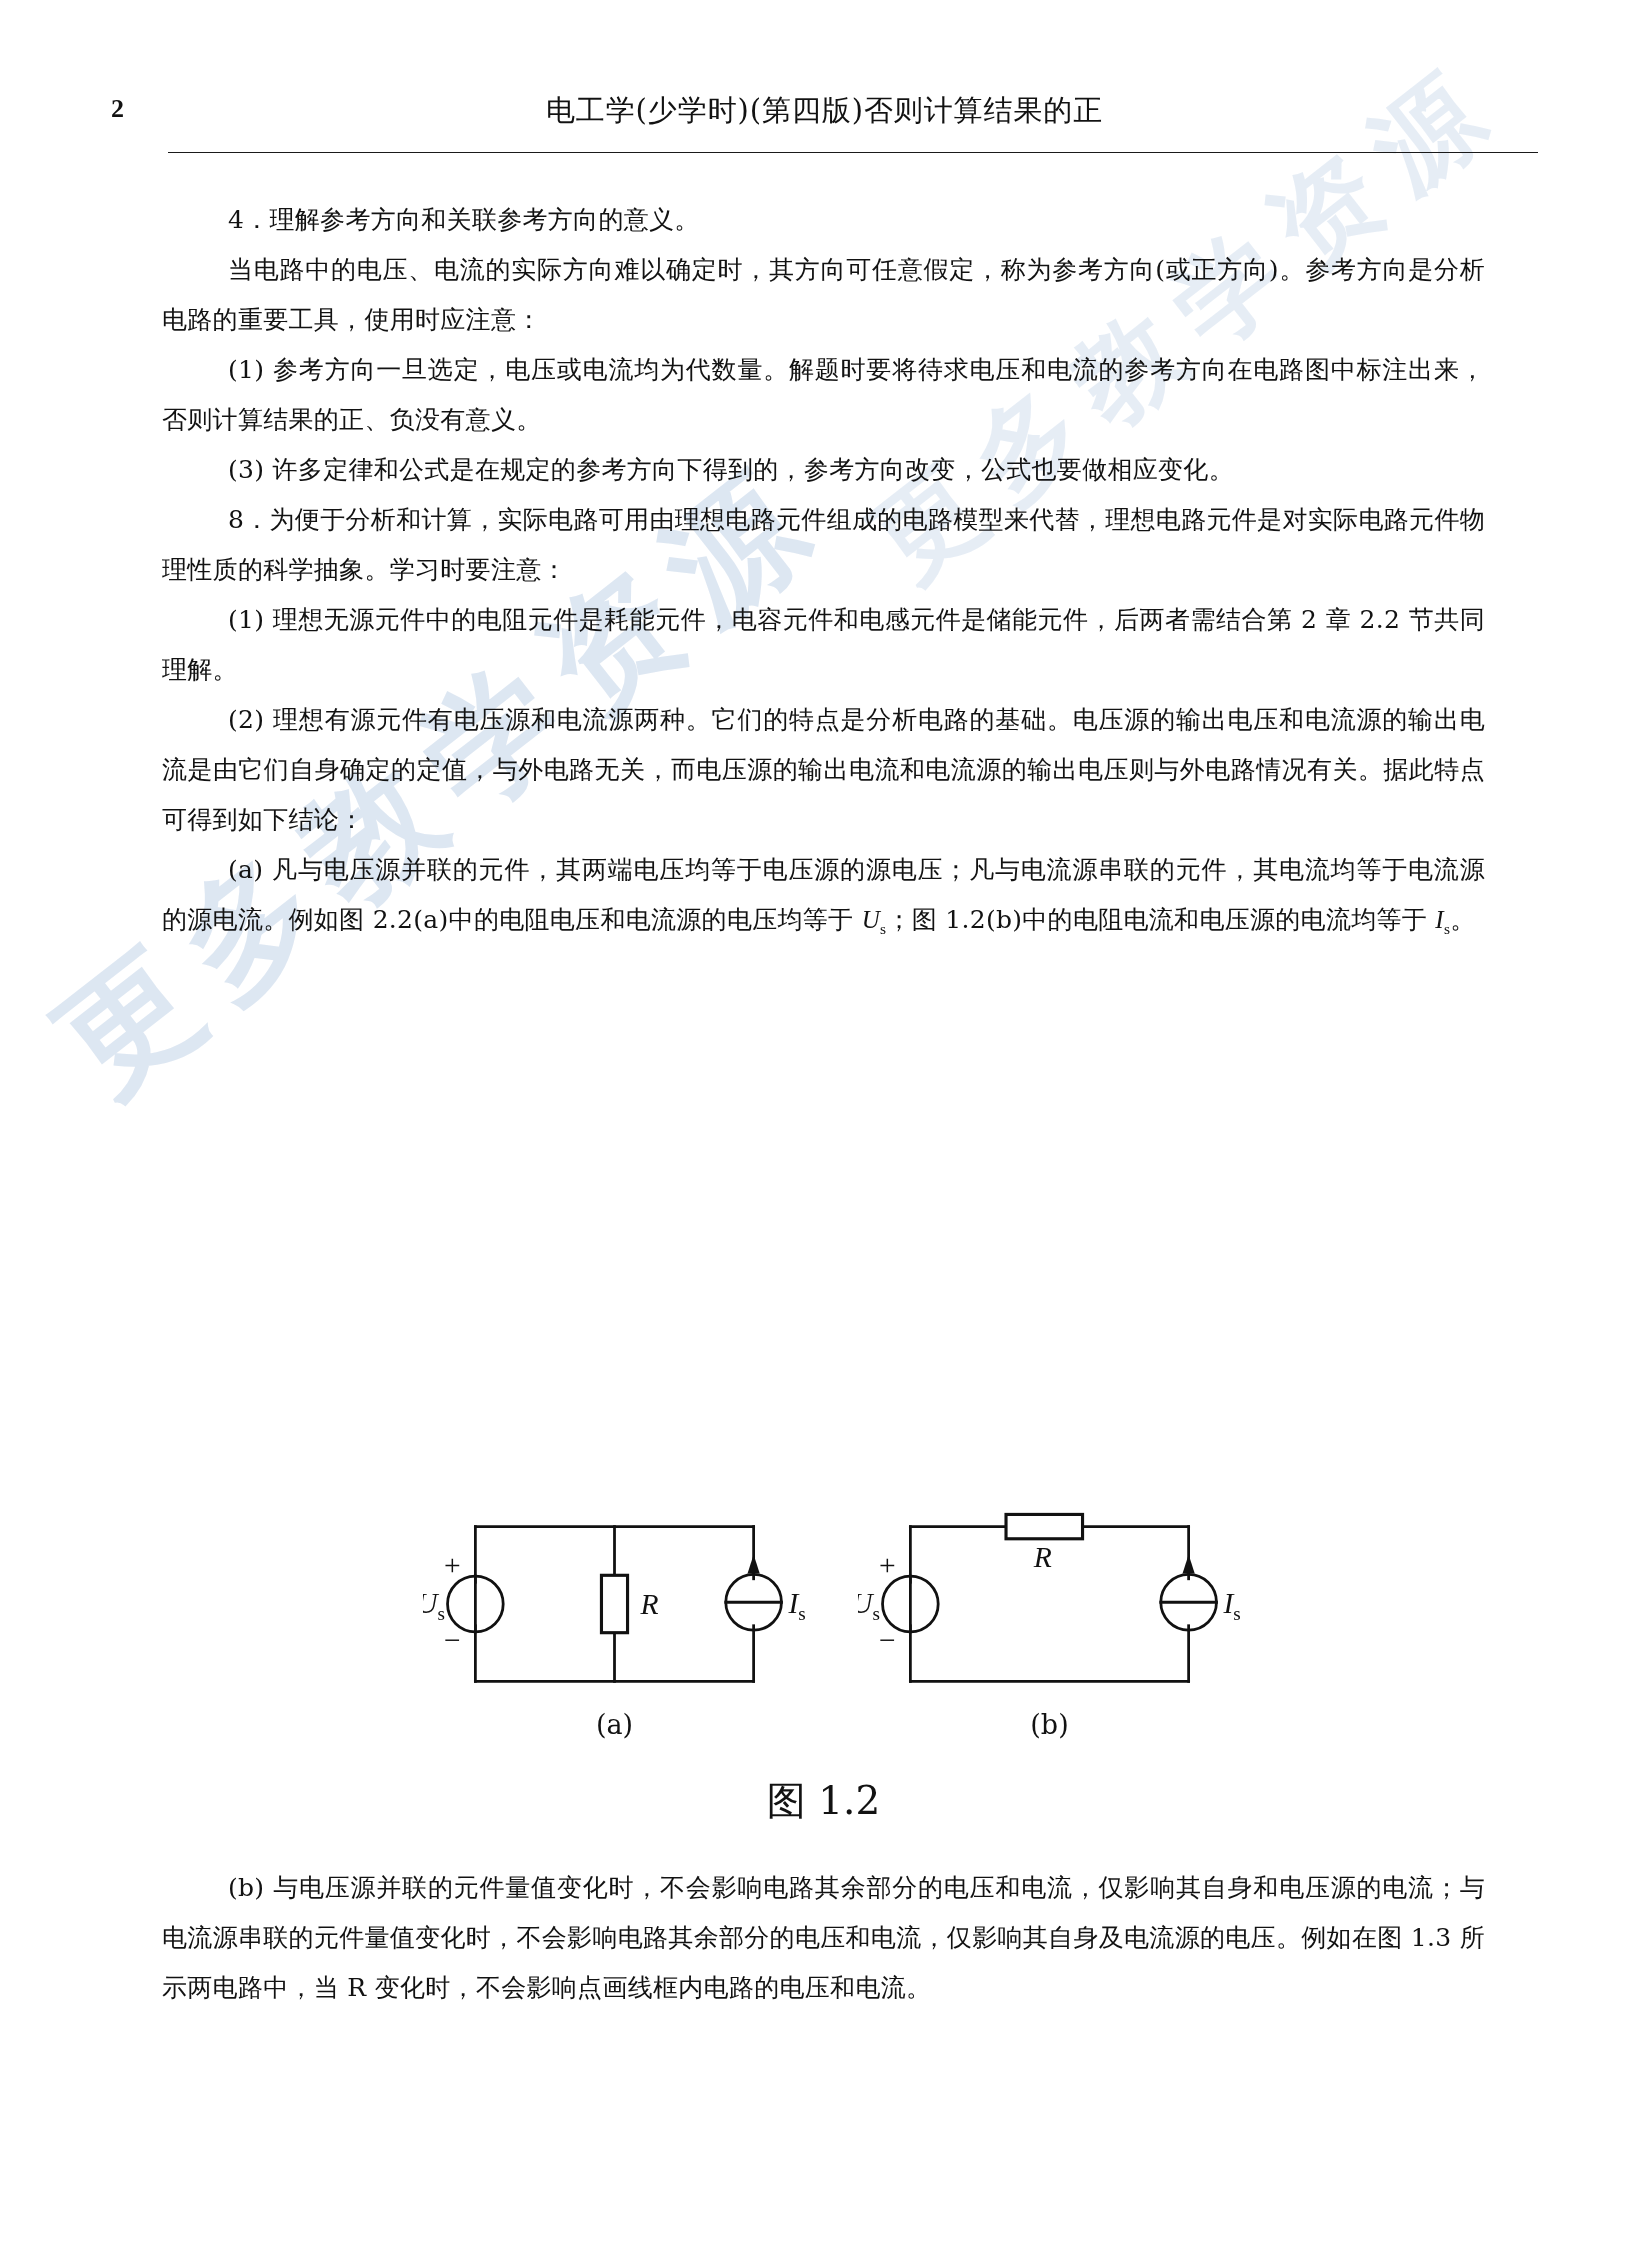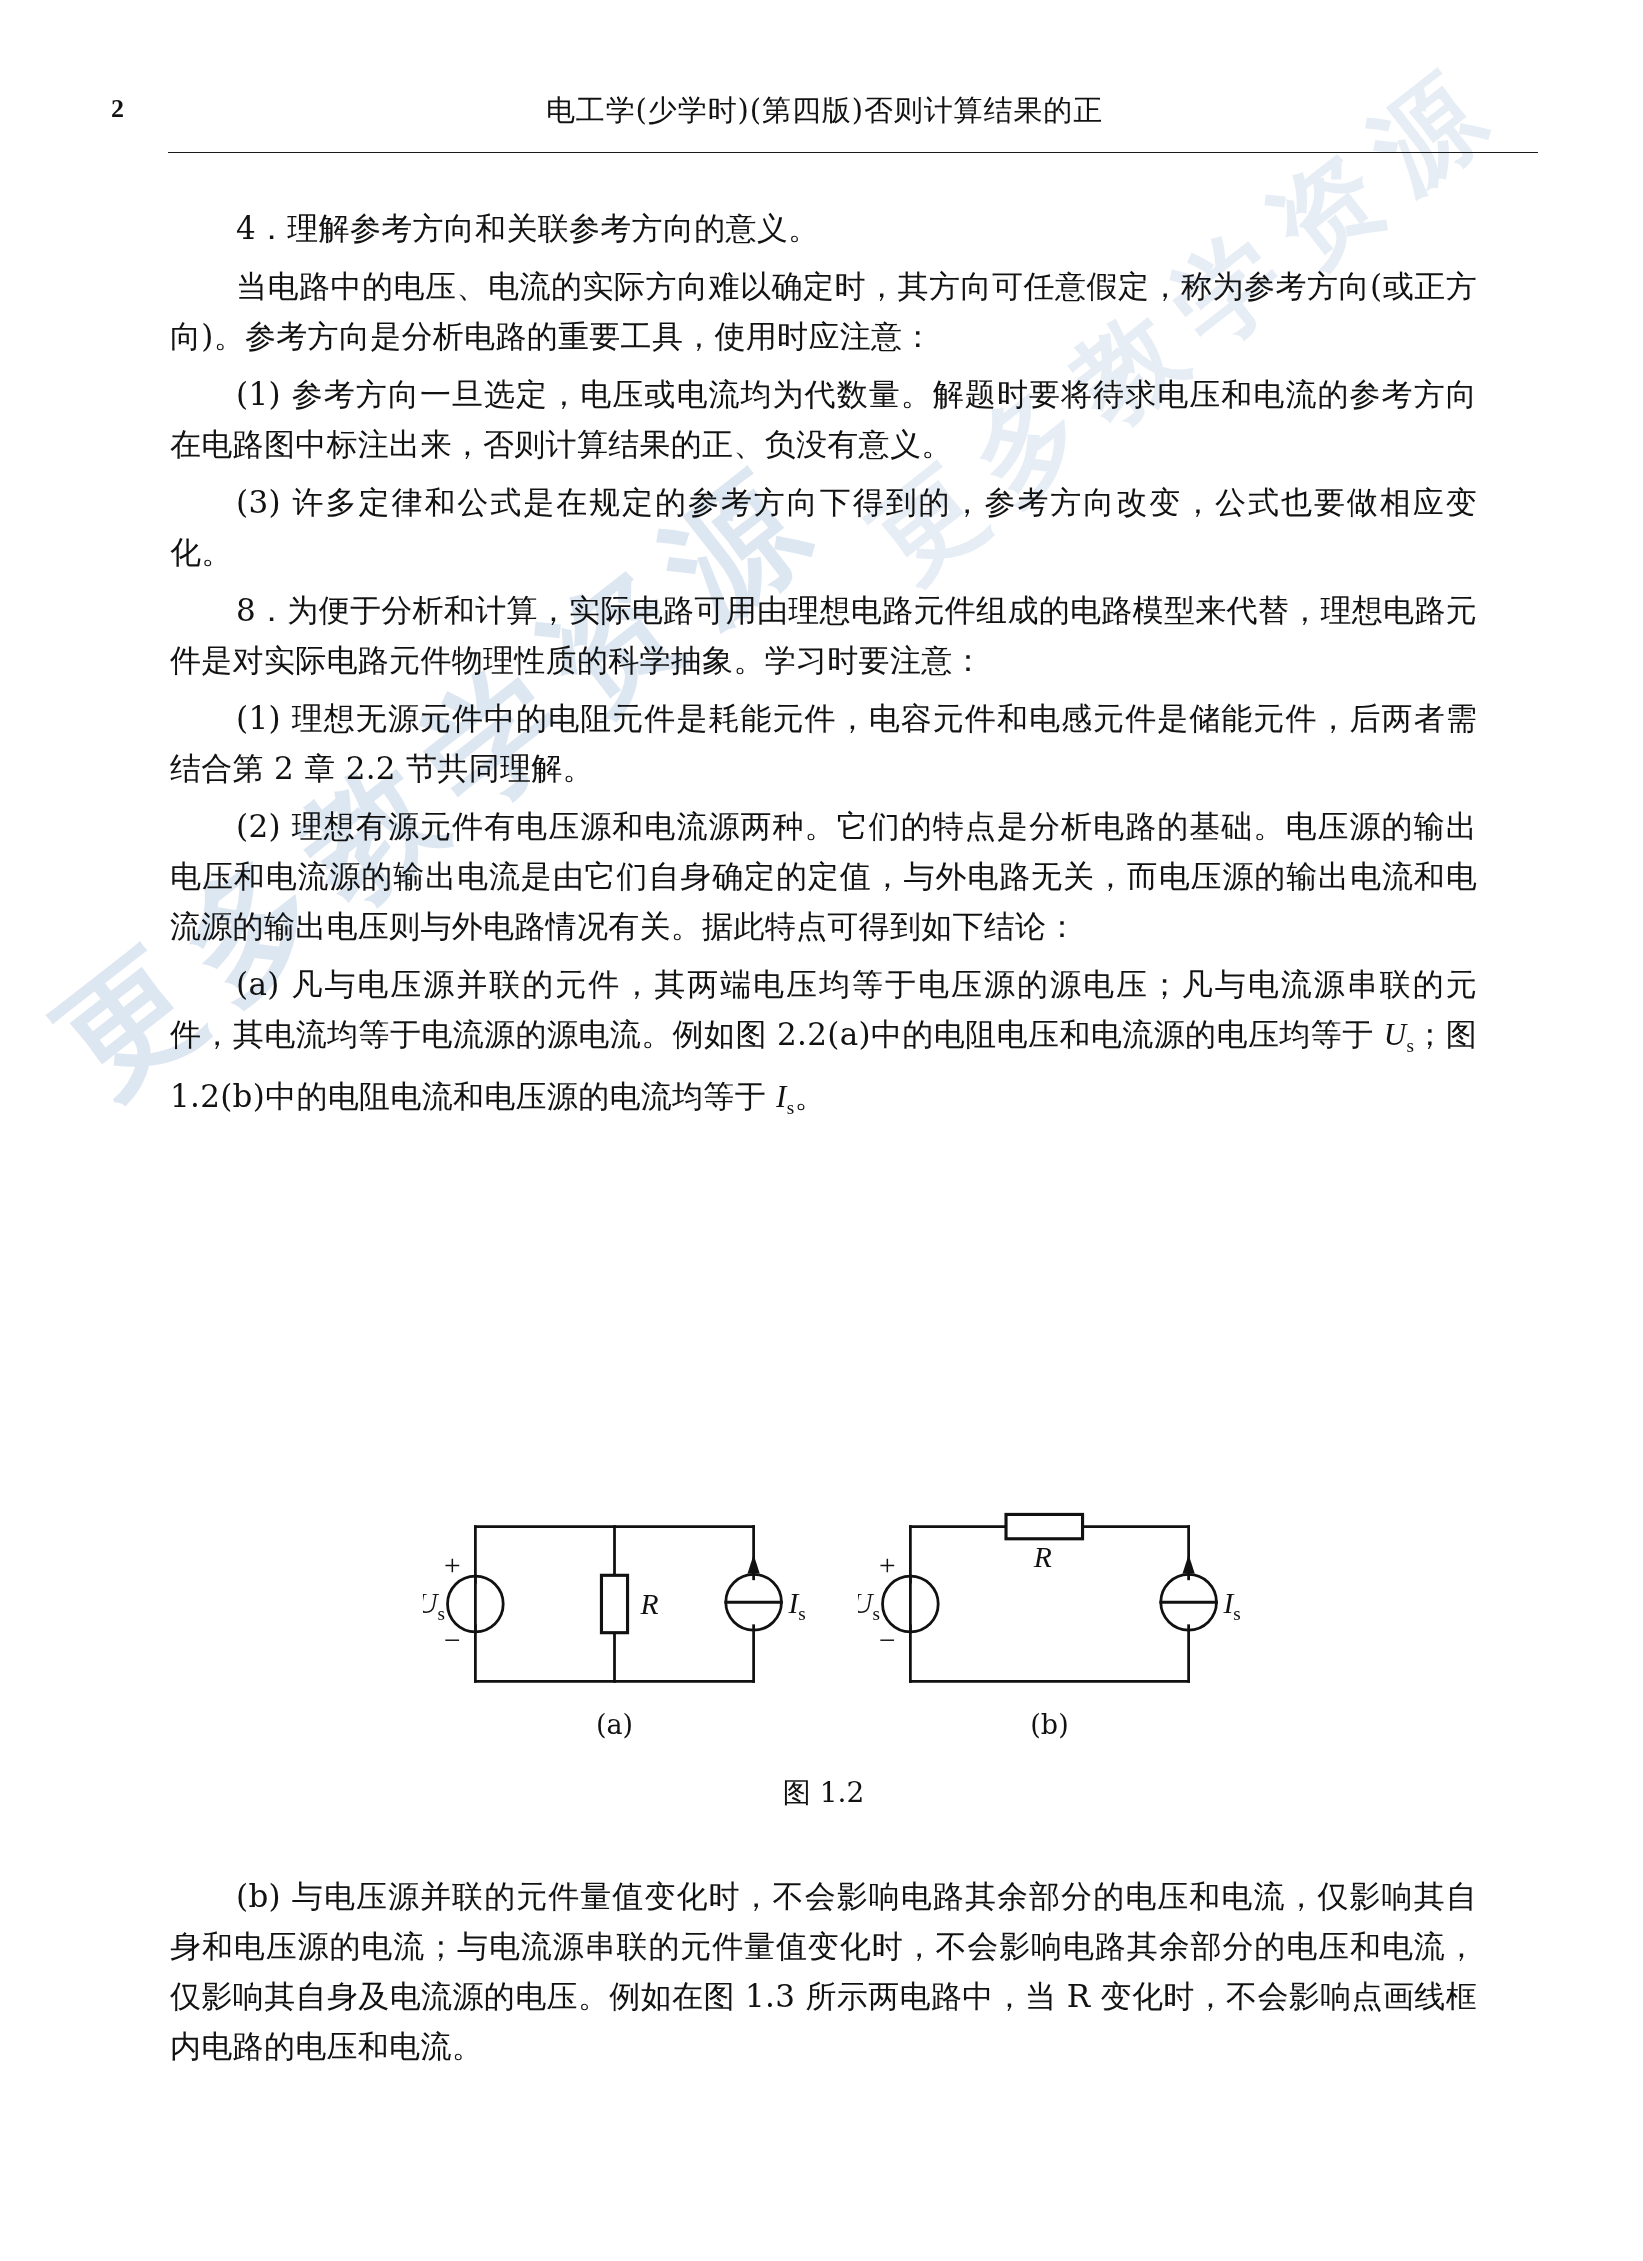--- a/index.html
+++ b/index.html
@@ -92,22 +92,22 @@
   }
 
   
   #body-text {
     position: absolute;
     left: 162px;
     top: 195px;
     width: 1323px;
   }
   p.para {
-    margin: 8px;
-    font-size: 31px;
+    margin: 0;
+    font-size: 25px;
     line-height: 50px;
     text-align: justify;
     text-justify: inter-ideograph;
     font-family: "DejaVu Serif", "Liberation Serif", serif;
     letter-spacing: 0.3px;
   }
   p.indent { text-indent: 66px; }
   i.math {
     font-family: "Liberation Serif", serif;
     font-style: italic;
@@ -145,21 +145,21 @@
   }
   #sublabel-a { left: 261px; width: 383px; text-align: center; }
   #sublabel-b { left: 696px; width: 383px; text-align: center; }
 
   #figure-caption {
     position: absolute;
     left: 0;
     top: 270px;
     width: 1323px;
     text-align: center;
-    font-size: 28px;
+    font-size: 39px;
     font-family: "DejaVu Serif", serif;
   }
 
   
   #tail-text {
     position: absolute;
     left: 162px;
     top: 1863px;
     width: 1323px;
   }

